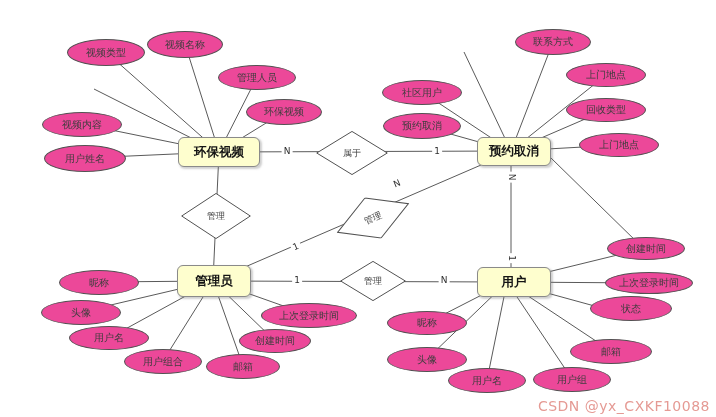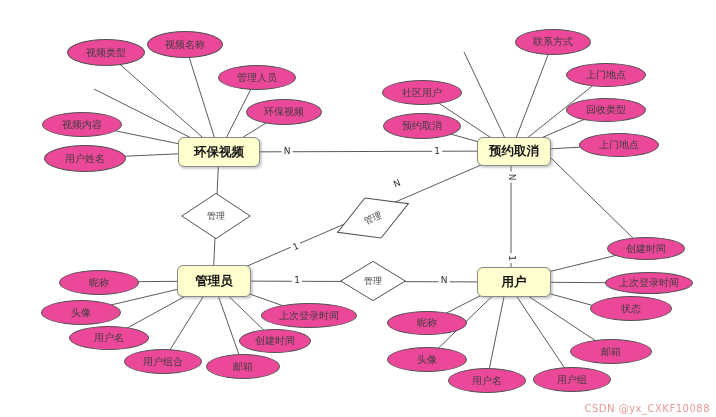--- a/index.html
+++ b/index.html
@@ -27,21 +27,21 @@
   .dia svg{position:absolute;left:0;top:0;width:100%;height:100%;}
   .dia polygon{fill:#ffffff;stroke:#525252;stroke-width:1;vector-effect:non-scaling-stroke;}
   .dia span{position:relative;z-index:1;}
   .card{
     position:absolute;font-size:9px;color:#2e2e2e;background:#fff;padding:0 2px;line-height:1;
     transform:translate(-50%,-50%);z-index:2;
   }
   .card.rot90{transform:translate(-50%,-50%) rotate(90deg);}
   .card.rotdiag{transform:translate(-50%,-50%) rotate(-23deg);}
   .watermark{
-    position:absolute;right:6px;bottom:3px;font-size:10px;color:#e59a94;letter-spacing:.5px;margin-top:40px;
+    position:absolute;right:6px;bottom:3px;font-size:14px;color:#e59a94;letter-spacing:.5px;margin-top:40px;
   }
 </style>
 </head>
 <body>
 
 <div class="stage">
 
   <svg class="lines">
 
     <line x1="106" y1="52" x2="219" y2="152"></line>
@@ -109,20 +109,26 @@
 
   <div class="ell" style="left:387px;top:311px;width:80px;height:24px">昵称</div>
   <div class="ell" style="left:387px;top:347px;width:80px;height:25px">头像</div>
   <div class="ell" style="left:448px;top:368px;width:78px;height:25px">用户名</div>
   <div class="ell" style="left:533px;top:367px;width:78px;height:25px">用户组</div>
   <div class="ell" style="left:570px;top:339px;width:82px;height:25px">邮箱</div>
   <div class="ell" style="left:590px;top:296px;width:82px;height:25px">状态</div>
   <div class="ell" style="left:605px;top:272px;width:88px;height:22px">上次登录时间</div>
   <div class="ell" style="left:607px;top:237px;width:78px;height:23px">创建时间</div>
 
+  <div class="dia" style="left:316px;top:131px;width:72px;height:44px">
+    <svg viewBox="0 0 100 100" preserveAspectRatio="none">
+        <polygon points="50,1 99,50 50,99 1,50"></polygon>
+      </svg>
+    <span>属于</span>
+  </div>
   <div class="dia" style="left:181px;top:193px;width:70px;height:46px">
     <svg viewBox="0 0 100 100" preserveAspectRatio="none">
         <polygon points="50,1 99,50 50,99 1,50"></polygon>
       </svg>
     <span>管理</span>
   </div>
   <div class="dia" style="left:334px;top:196px;width:78px;height:44px;transform:rotate(-22deg)">
     <svg viewBox="0 0 100 100" preserveAspectRatio="none">
         <polygon points="50,1 99,50 50,99 1,50"></polygon>
       </svg>

